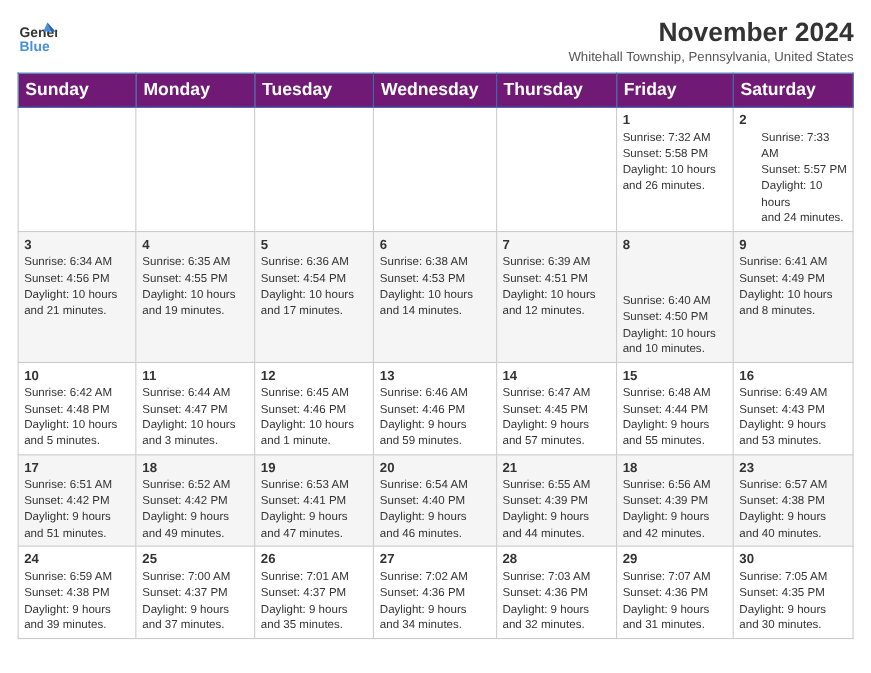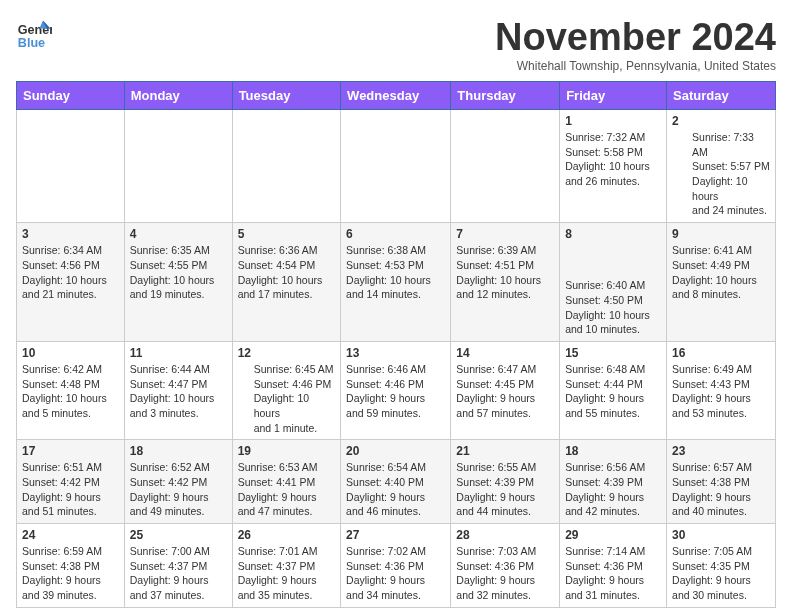--- a/index.html
+++ b/index.html
@@ -22,39 +22,39 @@
       gap: 4px;
     }
     .logo-icon {
       width: 36px;
       height: 36px;
     }
     .title-area {
       text-align: right;
     }
     .month-title {
-      font-size: 38px;
+      font-size: 24px;
       font-weight: bold;
       color: #333;
     }
     .location-title {
       font-size: 12px;
       color: #555;
     }
     .calendar {
       width: 100%;
       border-collapse: collapse;
       margin-top: 8px;
     }
     .calendar th {
-      background-color: #8b5cf6;
+      background-color: #701a75;
       color: #fff;
       text-align: left;
       padding: 6px 6px;
-      font-size: 13px;
+      font-size: 16px;
       border: 1px solid #3a6ab0;
     }
     .calendar td {
       vertical-align: top;
       border: 1px solid #ccc;
       padding: 4px 5px;
       width: 113px;
       min-height: 80px;
       font-size: 10.5px;
       color: #333;
@@ -190,21 +190,21 @@
         </td>
         <td>
           <span class="day-number">11</span>
           <div class="day-info" style="white-space: pre-line;">Sunrise: 6:44 AM
 Sunset: 4:47 PM
 Daylight: 10 hours
 and 3 minutes.</div>
         </td>
         <td>
           <span class="day-number">12</span>
-          <div class="day-info" style="white-space: pre-line; margin-left: 16px;">Sunrise: 6:45 AM
+          <div class="day-info" style="white-space: pre-line;">Sunrise: 6:45 AM
 Sunset: 4:46 PM
 Daylight: 10 hours
 and 1 minute.</div>
         </td>
         <td>
           <span class="day-number">13</span>
           <div class="day-info" style="white-space: pre-line;">Sunrise: 6:46 AM
 Sunset: 4:46 PM
 Daylight: 9 hours
 and 59 minutes.</div>
@@ -313,21 +313,21 @@
         </td>
         <td>
           <span class="day-number">28</span>
           <div class="day-info" style="white-space: pre-line;">Sunrise: 7:03 AM
 Sunset: 4:36 PM
 Daylight: 9 hours
 and 32 minutes.</div>
         </td>
         <td>
           <span class="day-number">29</span>
-          <div class="day-info" style="white-space: pre-line;">Sunrise: 7:14 AM
+          <div class="day-info" style="white-space: pre-line;">Sunrise: 7:07 AM
 Sunset: 4:36 PM
 Daylight: 9 hours
 and 31 minutes.</div>
         </td>
         <td>
           <span class="day-number">30</span>
           <div class="day-info" style="white-space: pre-line;">Sunrise: 7:05 AM
 Sunset: 4:35 PM
 Daylight: 9 hours
 and 30 minutes.</div>

